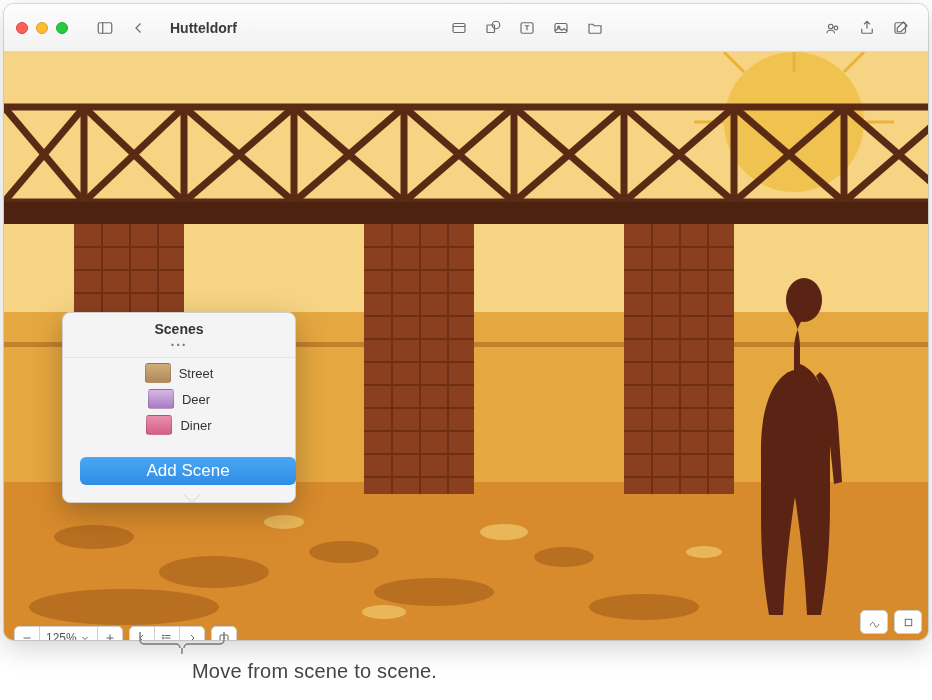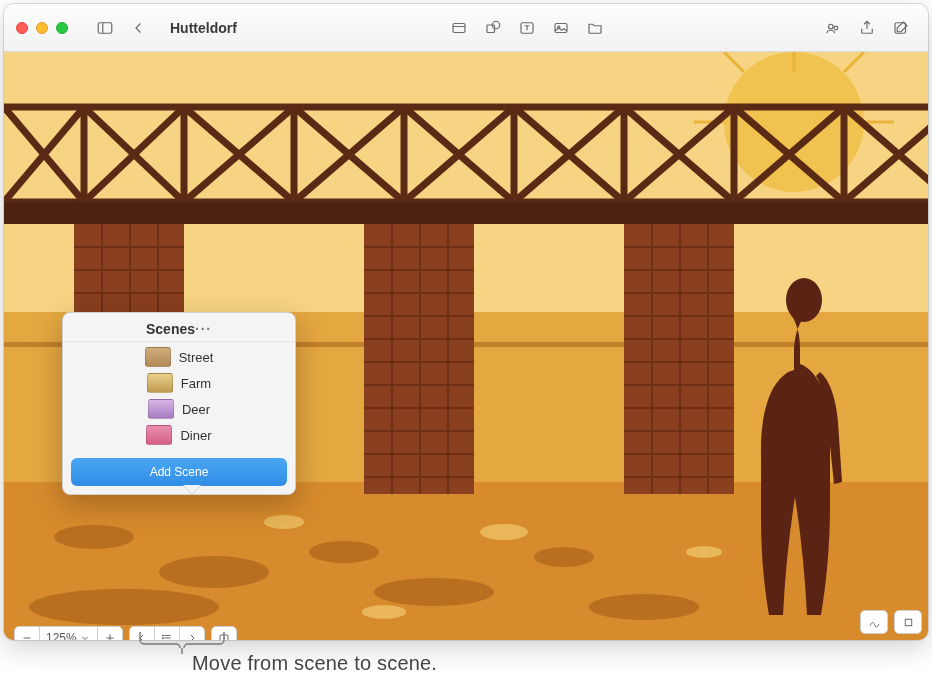--- a/index.html
+++ b/index.html
@@ -44,43 +44,44 @@
   position:absolute; left:58px; top:260px; width:234px;
   background:#f4f4f4; border:1px solid #cfcfcf; border-radius:8px;
   box-shadow: 0 10px 30px rgba(0,0,0,0.25);
 }
 .popover::after{
   content:""; position:absolute; bottom:-9px; left:120px;
   border:9px solid transparent; border-top-color:#f4f4f4;
   filter: drop-shadow(0 1px 0 #cfcfcf);
 }
 .pop-head{
-  display:flex; align-items:center; justify-content:center;
+  display:flex; align-items:center; justify-content:flex-end;
   padding:8px 10px 4px; font-weight:700; font-size:14px; color:#333;
   border-bottom:1px solid #e4e4e4;
+  flex-direction:column;
 }
 .pop-more{ letter-spacing:1px; color:#777; cursor:default; }
 .scene-list{ list-style:none; padding:2px 4px; }
 .scene-item{
   display:flex; align-items:center; gap:8px; padding:3px 6px; border-radius:5px;
   font-size:13px; color:#333; cursor:default;justify-content:center;
 }
 .scene-item.sel{ background:#3a98ef; color:#fff; }
 .thumb{ width:26px; height:20px; border-radius:3px; background:#ccc; flex:none;
   border:1px solid rgba(0,0,0,0.15); }
 .thumb.street{background:linear-gradient(#cfae7b,#b2895a);}
 .thumb.forest{background:linear-gradient(#6fa96f,#3e743e);}
 .thumb.farm{background:linear-gradient(#e9d18c,#c19b4f);}
 .thumb.bridge{background:linear-gradient(#e8b04a,#c07a2c);}
 .thumb.diner{background:linear-gradient(#e98fb0,#d65f86);}
 .thumb.deer{background:linear-gradient(#d7b7e5,#a67cc2);}
 .add-scene{
-  display:block; margin:8px; width:calc(100% - 16px); height:28px; border:none;
+  display:block; margin:17px; width:calc(100% - 16px); height:28px; border:none;
   border-radius:6px; background:linear-gradient(#4aa6f3,#2f8de6); color:#fff;
-  font-size:12px; font-weight:500; cursor:default;
+  font-size:17px; font-weight:500; cursor:default;
 }
 
 
 .bottombar{
   position:absolute; left:6px; bottom:6px; height:28px;
   display:flex; align-items:center; gap:0;
   padding:0 4px; color:#555; font-size:12px;
 }
 .bottombar .seg{
   height:24px; min-width:24px; padding:0 6px; display:flex; align-items:center;
@@ -95,21 +96,21 @@
 .brgroup .seg{ height:24px; width:28px; border:1px solid #d0d0d0; background:#fff;
   border-radius:5px; display:flex; align-items:center; justify-content:center; }
 .brgroup .seg svg{ width:13px; height:13px; stroke:#555; stroke-width:1.6; fill:none;}
 
 
 .callout{
   position:absolute; left:138px; top:632px; width:400px;
 }
 .callout svg{ position:absolute; top:0; left:0; }
 .callout-text{
-  position:absolute; left:54px; top:20px; font-size:20px; color:#444;
+  position:absolute; left:54px; top:28px; font-size:20px; color:#444;
   letter-spacing:0.2px;
 }
 </style>
 </head>
 <body>
 
 <div class="window">
 
   <div class="titlebar">
     <div class="traffic">
@@ -336,24 +337,20 @@
       <div class="pop-head">
         <span>Scenes</span>
         <span class="pop-more">···</span>
       </div>
       <ul class="scene-list">
           <li class="scene-item">
             <div class="thumb street"></div>
             <span>Street</span>
           </li>
           <li class="scene-item">
-            <div class="thumb farm"></div>
-            <span>Farm</span>
-          </li>
-          <li class="scene-item">
             <div class="thumb deer"></div>
             <span>Deer</span>
           </li>
           <li class="scene-item">
             <div class="thumb diner"></div>
             <span>Diner</span>
           </li>
         </ul>
       <button class="add-scene">Add Scene</button>
     </div>

